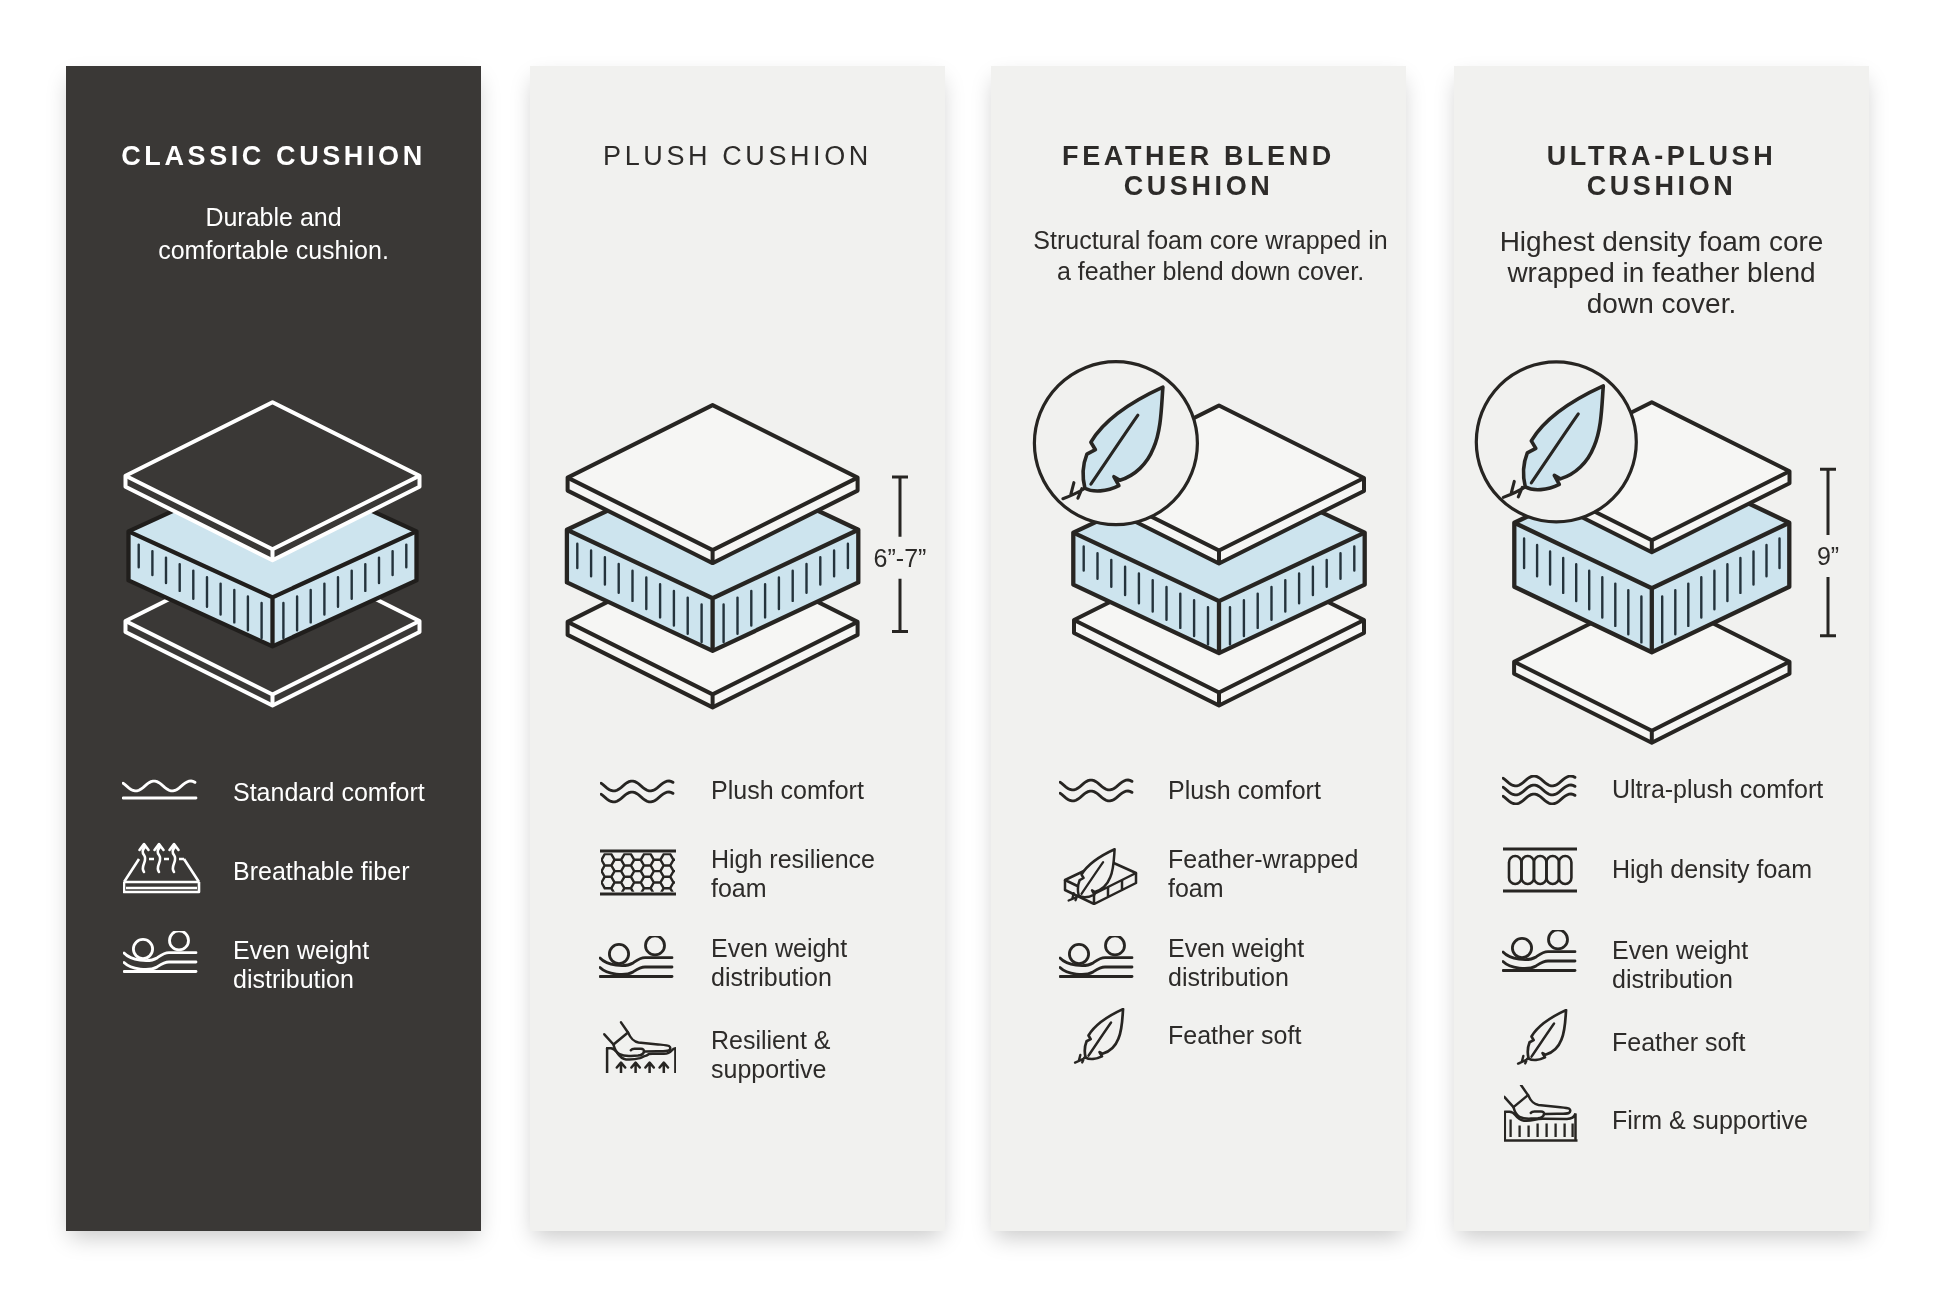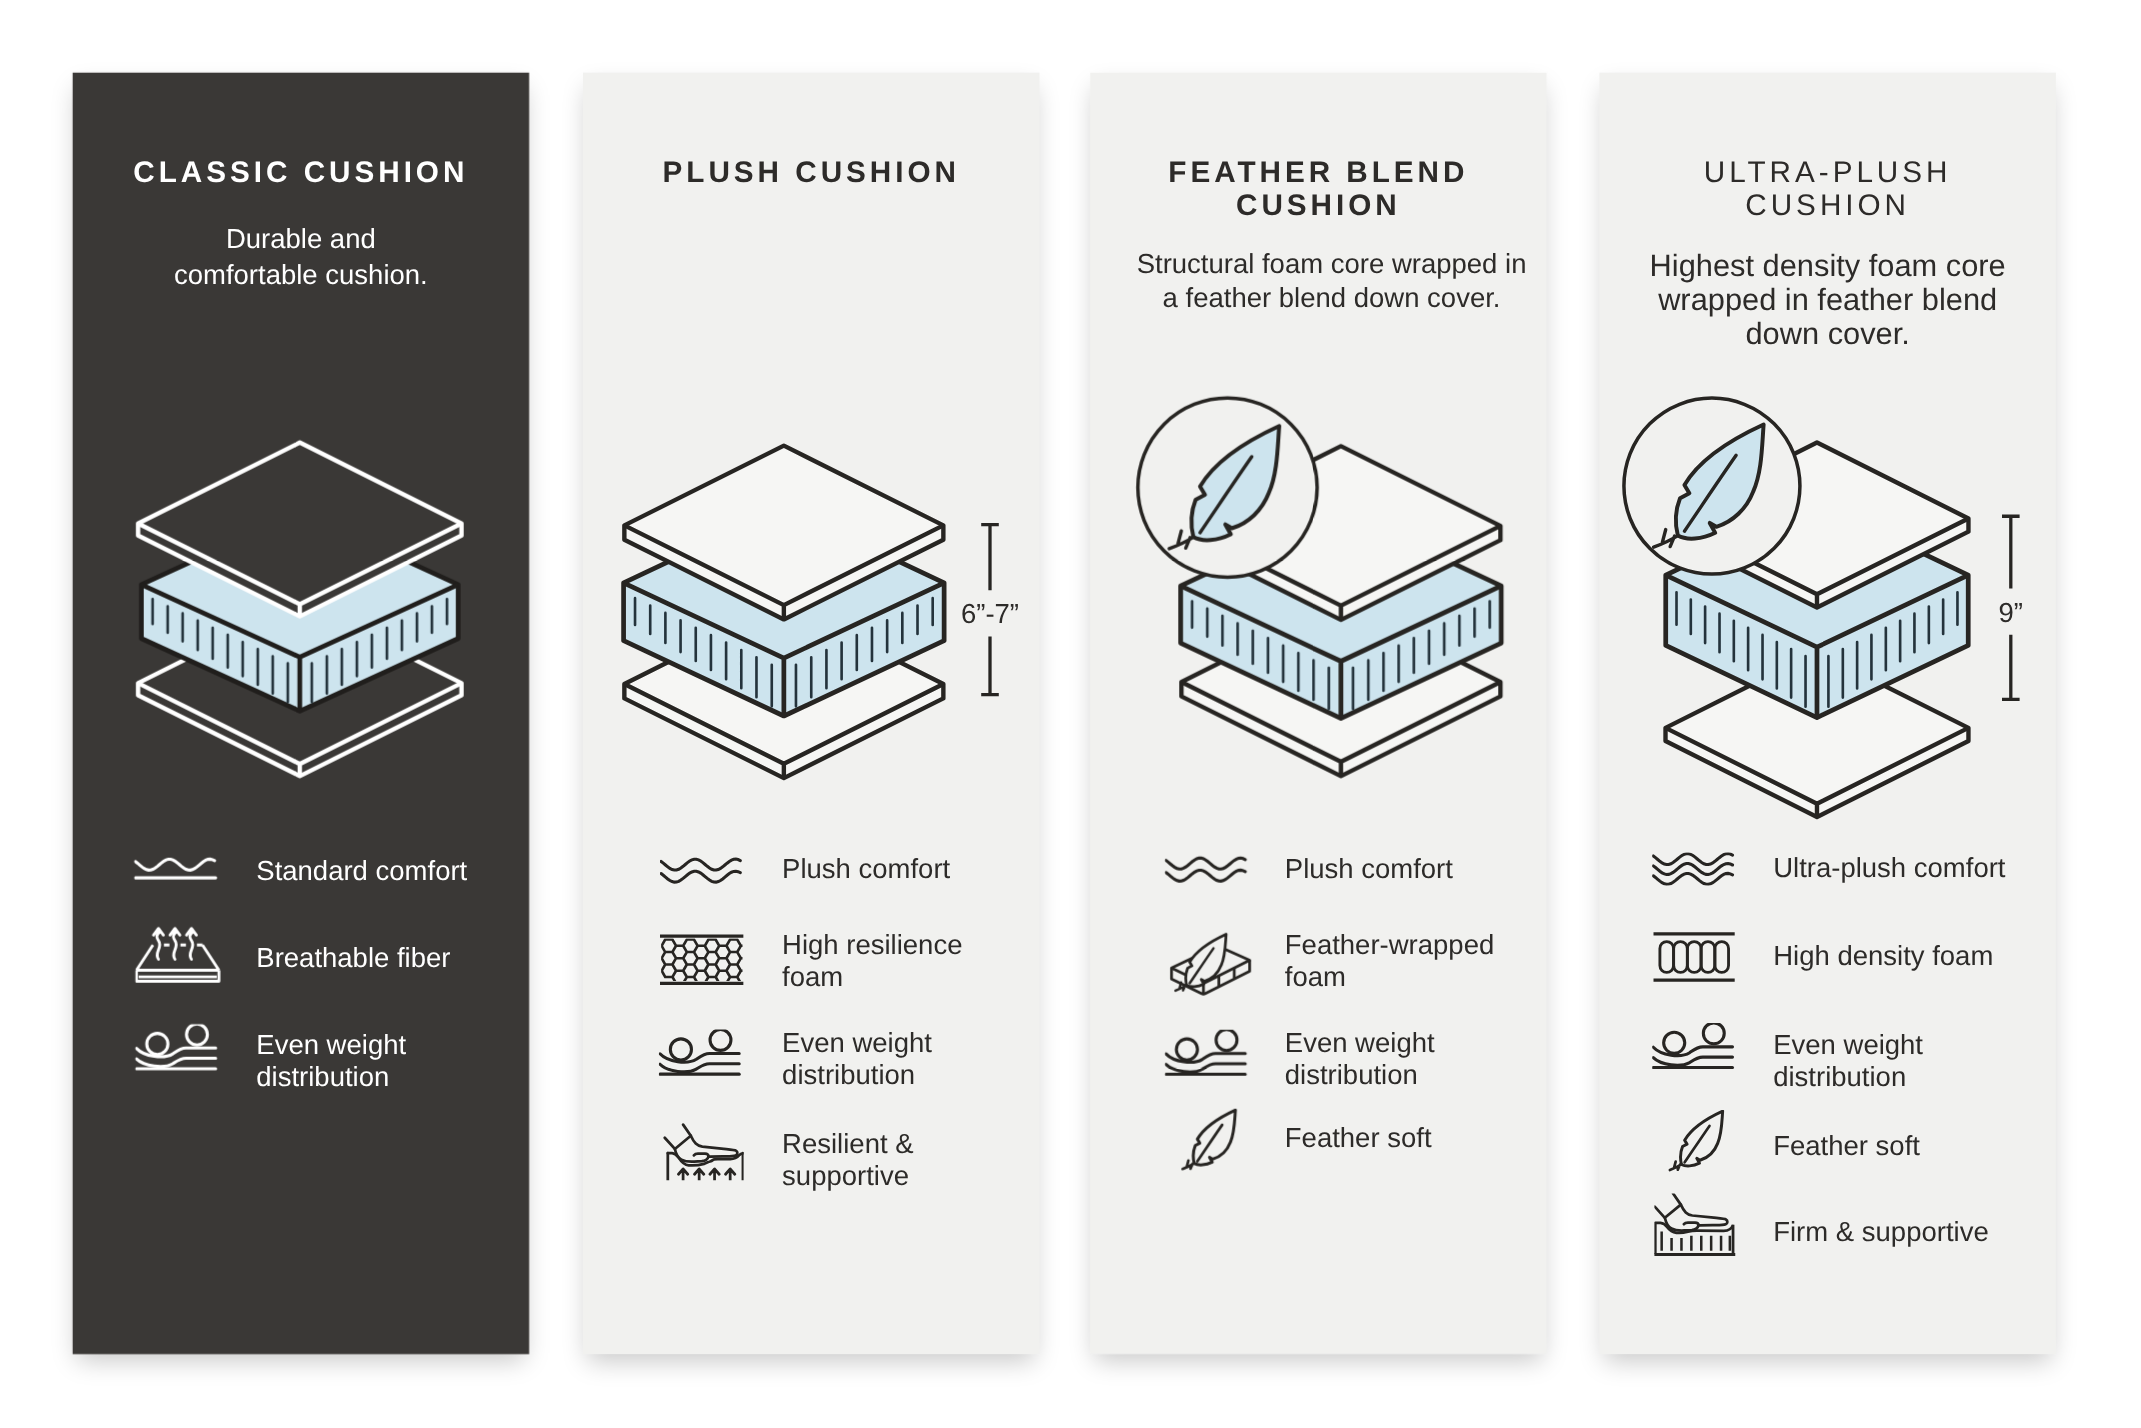--- a/index.html
+++ b/index.html
@@ -34,21 +34,21 @@
     <svg style="position:absolute;left:56.5px;top:865px" width="75" height="48" viewBox="0 0 75 48" fill="none">
       <circle cx="20" cy="18" r="9.6" stroke="#fff" stroke-width="2.8"></circle>
       <circle cx="56" cy="9.4" r="9.5" stroke="#fff" stroke-width="2.8"></circle>
       <path d="M1,22 C8,29.5 26,32 34,27 C38,24.2 41,21.7 46,21.7 H73" stroke="#fff" stroke-width="2.8" stroke-linecap="round"></path>
       <path d="M1,31.5 C8,38.5 26,40.5 34,36 C38,33.3 41,31 46,31 H73" stroke="#fff" stroke-width="2.8" stroke-linecap="round"></path>
       <path d="M1,40.5 H73" stroke="#fff" stroke-width="2.8" stroke-linecap="round"></path>
     </svg>
     <div style="position:absolute;left:167px;top:870px;font-size:25px;line-height:29px;color:#fff;white-space:nowrap">Even weight<br>distribution</div>
   </div>
 <div style="position:absolute;left:530px;top:66px;width:415px;height:1165px;background:#f1f1ef;box-shadow:0 10px 22px -4px rgba(0,0,0,.22)">
-    <div style="position:absolute;left:0;top:75px;width:100%;text-align:center;font-weight:bold;font-size:27px;line-height:30px;letter-spacing:3.6px;color:#2d2b29">PLUSH CUSHION</div>
+    <div style="position:absolute;left:0;top:75px;width:100%;text-align:center;font-weight:normal;font-size:27px;line-height:30px;letter-spacing:3.6px;color:#2d2b29">PLUSH CUSHION</div>
     <svg style="position:absolute;left:0;top:284px" width="415" height="410" viewBox="530 350 415 410">
       <path d="M567.6,621.9 L712.6,549.4 L857.6,621.9 L857.6,634.9 L712.6,707.4 L567.6,634.9 Z" fill="#f6f6f4" stroke="#272522" stroke-width="4.0" stroke-linejoin="round"></path>
       <path d="M567.6,621.9 L712.6,694.4 L857.6,621.9 M712.6,694.4 L712.6,707.4" fill="none" stroke="#272522" stroke-width="4.0" stroke-linejoin="round"></path>
       <path d="M566.9000000000001,529.8 L712.6,461.29999999999995 L858.3,529.8 L858.3,582.4 L712.6,650.9 L566.9000000000001,582.4 Z" fill="#cde4ee" stroke="#272522" stroke-width="4.3" stroke-linejoin="round"></path>
       <path d="M566.9000000000001,529.8 L712.6,598.3 L858.3,529.8 M712.6,598.3 L712.6,650.9" fill="none" stroke="#272522" stroke-width="4.3" stroke-linejoin="round"></path>
       <path d="M577.3,543.8 v24.3 M847.9,543.8 v24.3 M591.1,550.5 v25.8 M834.1,550.5 v25.8 M604.9,557.2 v27.3 M820.3,557.2 v27.3 M618.7,564.0 v28.8 M806.5,564.0 v28.8 M632.5,570.7 v30.2 M792.7,570.7 v30.2 M646.3,577.4 v31.7 M778.9,577.4 v31.7 M660.1,584.2 v33.2 M765.1,584.2 v33.2 M673.9,590.9 v34.7 M751.3,590.9 v34.7 M687.7,597.6 v36.2 M737.5,597.6 v36.2 M701.6,604.4 v37.7 M723.6,604.4 v37.7" fill="none" stroke="#24333c" stroke-width="2.4" stroke-linecap="round"></path>
       <path d="M567.6,477.6 L712.6,405.1 L857.6,477.6 L857.6,490.6 L712.6,563.1 L567.6,490.6 Z" fill="#f6f6f4" stroke="#272522" stroke-width="4.0" stroke-linejoin="round"></path>
       <path d="M567.6,477.6 L712.6,550.1 L857.6,477.6 M712.6,550.1 L712.6,563.1" fill="none" stroke="#272522" stroke-width="4.0" stroke-linejoin="round"></path>
       <path d="M892,477 h16 M900,477 V536.7 M900,578.7 V631.4 M892,631.4 h16" fill="none" stroke="#272522" stroke-width="3"></path>
       <text x="900" y="566.7" text-anchor="middle" font-size="25" fill="#2d2b29">6”-7”</text>
@@ -130,21 +130,21 @@
     <svg style="position:absolute;left:81.79999999999995px;top:942.3px" width="52" height="58" viewBox="0 0 52 58" fill="none">
       <g transform="translate(27.5,28) rotate(0) scale(0.48)">
         <path d="M47,-56 C45.5,-37 45.5,-13 37.5,5 C31.5,20.5 19,32.5 4,37 L-2,33.5 L3,42.5 C-9,48.5 -23,49.5 -31,45 C-34,33 -33,21 -29,11 L-20.5,6.5 L-25,-1 C-13.5,-20.5 12,-40 47,-56 Z" fill="none" stroke="#272522" stroke-width="5.63" stroke-linejoin="round"></path>
         <path d="M22,-28 C8,-8 -8,16 -25,41" fill="none" stroke="#272522" stroke-width="5.06" stroke-linecap="round"></path>
         <path d="M-31,45 C-38,49.5 -45,52.5 -53,55.5 M-42,39.5 L-45,51 M-34,45.5 L-38,55" fill="none" stroke="#272522" stroke-width="5.06" stroke-linecap="round"></path>
       </g>
     </svg>
     <div style="position:absolute;left:177.4000000000001px;top:954.5px;font-size:25px;line-height:29px;color:#2d2b29;white-space:nowrap">Feather soft</div>
   </div>
 <div style="position:absolute;left:1454px;top:66px;width:415px;height:1165px;background:#f1f1ef;box-shadow:0 10px 22px -4px rgba(0,0,0,.22)">
-    <div style="position:absolute;left:0;top:75px;width:100%;text-align:center;font-weight:normal;font-size:27px;line-height:30px;letter-spacing:3.6px;color:#2d2b29">ULTRA-PLUSH<br>CUSHION</div>
+    <div style="position:absolute;left:0;top:75px;width:100%;text-align:center;font-weight:bold;font-size:27px;line-height:30px;letter-spacing:3.6px;color:#2d2b29">ULTRA-PLUSH<br>CUSHION</div>
     <div style="position:absolute;left:0;top:159.7px;width:100%;text-align:center;font-size:28px;line-height:31px;color:#2d2b29">Highest density foam core<br>wrapped in feather blend<br>down cover.</div>
     <svg style="position:absolute;left:0;top:284px" width="415" height="410" viewBox="1454 350 415 410">
       <path d="M1514.1,661.7 L1651.8,592.7 L1789.5,661.7 L1789.5,673.7 L1651.8,742.7 L1514.1,673.7 Z" fill="#f6f6f4" stroke="#272522" stroke-width="4.0" stroke-linejoin="round"></path>
       <path d="M1514.1,661.7 L1651.8,730.7 L1789.5,661.7 M1651.8,730.7 L1651.8,742.7" fill="none" stroke="#272522" stroke-width="4.0" stroke-linejoin="round"></path>
       <path d="M1514.3,522.8 L1651.8,457.29999999999995 L1789.3,522.8 L1789.3,586.8 L1651.8,652.3 L1514.3,586.8 Z" fill="#cde4ee" stroke="#272522" stroke-width="4.3" stroke-linejoin="round"></path>
       <path d="M1514.3,522.8 L1651.8,588.3 L1789.3,522.8 M1651.8,588.3 L1651.8,652.3" fill="none" stroke="#272522" stroke-width="4.3" stroke-linejoin="round"></path>
       <path d="M1524.1,538.5 v29.5 M1779.5,538.5 v29.5 M1537.1,545.0 v31.3 M1766.5,545.0 v31.3 M1550.1,551.4 v33.2 M1753.5,551.4 v33.2 M1563.2,557.9 v35.0 M1740.4,557.9 v35.0 M1576.2,564.3 v36.8 M1727.4,564.3 v36.8 M1589.2,570.7 v38.6 M1714.4,570.7 v38.6 M1602.3,577.2 v40.4 M1701.3,577.2 v40.4 M1615.3,583.6 v42.3 M1688.3,583.6 v42.3 M1628.3,590.1 v44.1 M1675.3,590.1 v44.1 M1641.4,596.5 v45.9 M1662.2,596.5 v45.9" fill="none" stroke="#24333c" stroke-width="2.4" stroke-linecap="round"></path>
       <path d="M1514.1,471.3 L1651.8,402.3 L1789.5,471.3 L1789.5,483.3 L1651.8,552.3 L1514.1,483.3 Z" fill="#f6f6f4" stroke="#272522" stroke-width="4.0" stroke-linejoin="round"></path>
       <path d="M1514.1,471.3 L1651.8,540.3 L1789.5,471.3 M1651.8,540.3 L1651.8,552.3" fill="none" stroke="#272522" stroke-width="4.0" stroke-linejoin="round"></path>
       <circle cx="1556.3" cy="441.9" r="80" fill="#f1f1ef" stroke="#272522" stroke-width="3.2"></circle>

